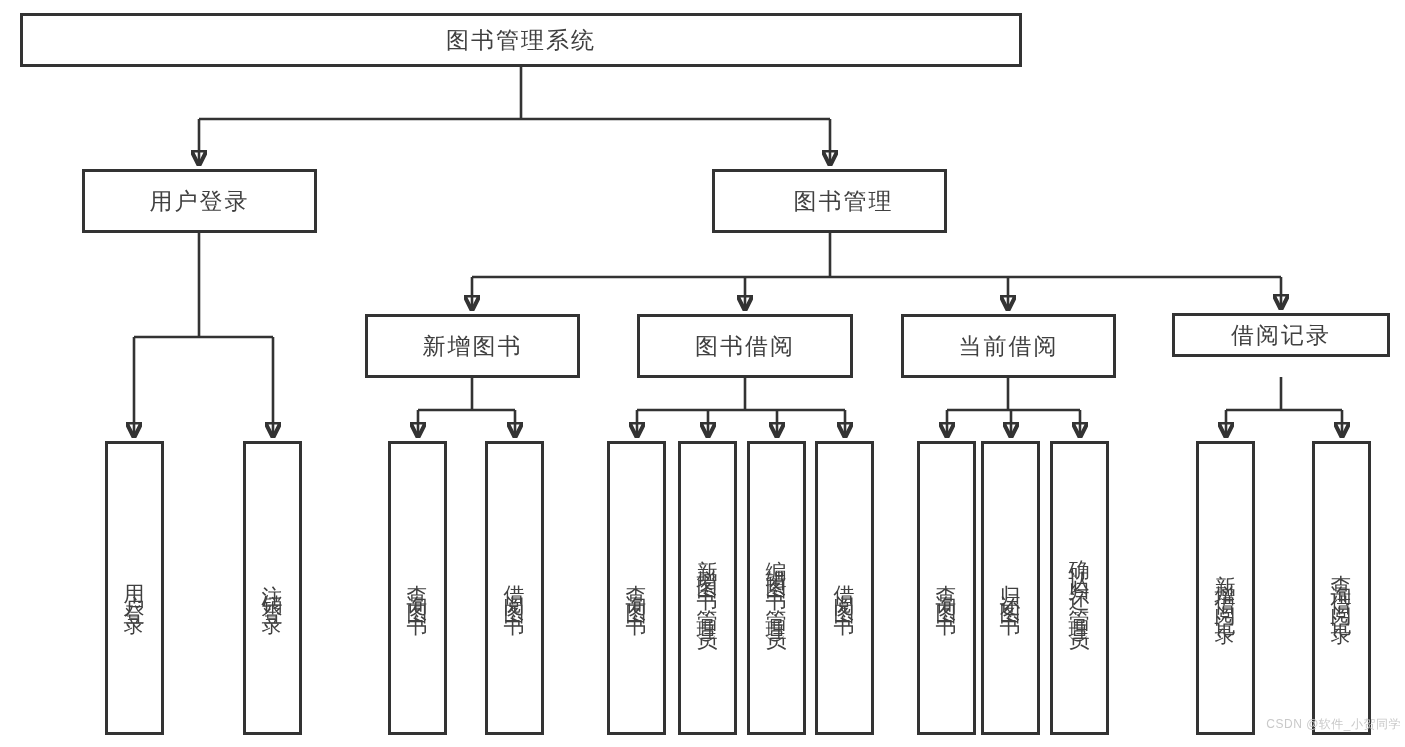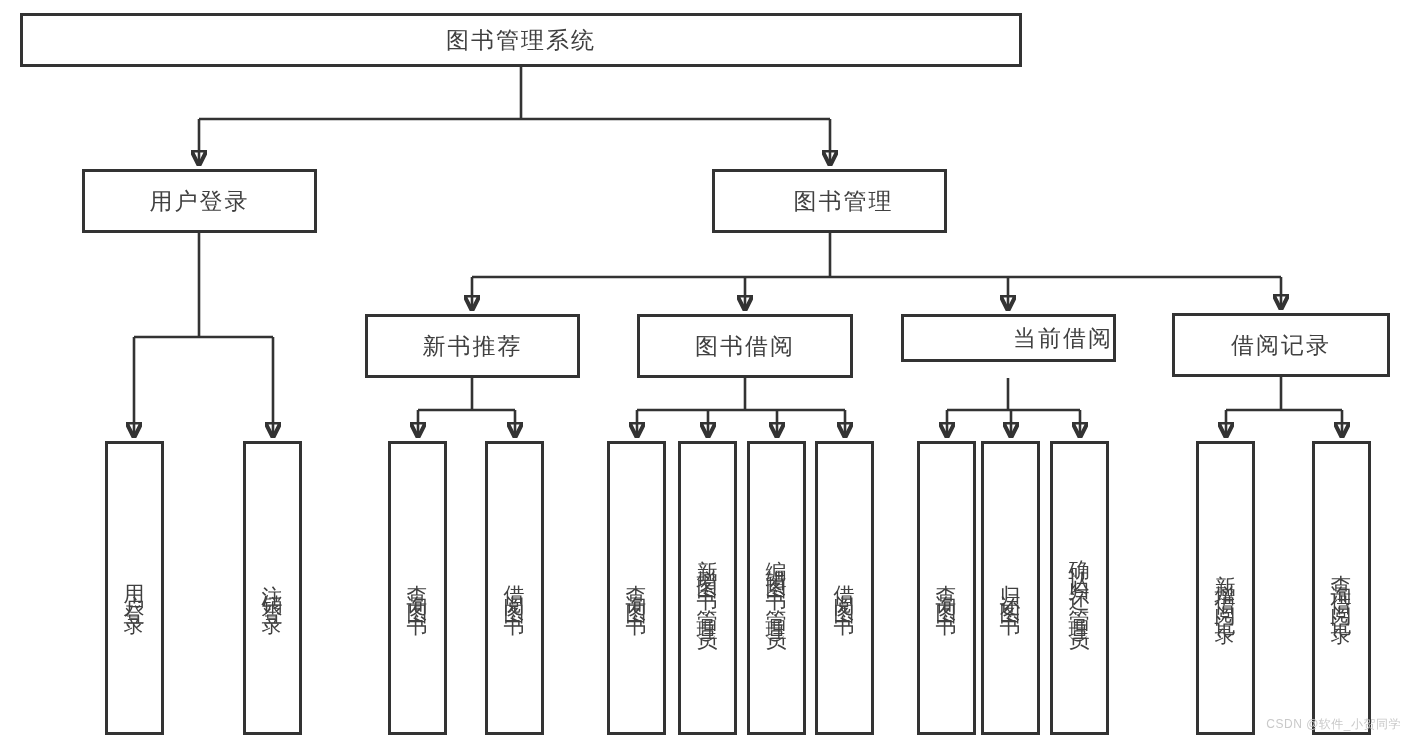--- a/index.html
+++ b/index.html
@@ -36,22 +36,22 @@
     letter-spacing:10px;
     line-height:1;
     white-space:nowrap;
   }
   
   #n-root  {left:20px;  top:13px;  width:1002px;height:54px;}
   #n-user  {left:82px;  top:169px; width:235px; height:64px;}
   #n-mgmt  {left:712px; top:169px; width:235px; height:64px;padding-left:28px;}
   #n-nbr   {left:365px; top:314px; width:215px; height:64px;}
   #n-bb    {left:637px; top:314px; width:216px; height:64px;}
-  #n-cb    {left:901px; top:314px; width:215px; height:48px;justify-content:flex-end;}
-  #n-br    {left:1172px;top:313px; width:218px; height:64px;}
+  #n-cb    {left:901px; top:314px; width:215px; height:64px;}
+  #n-br    {left:1172px;top:313px; width:218px; height:44px;}
   .leaf{top:441px;width:59px;height:294px;}
   #l1 {left:105px;}  #l2 {left:243px;}
   #l3 {left:388px;}  #l4 {left:485px;}
   #l5 {left:607px;}  #l6 {left:678px;}
   #l7 {left:747px;}  #l8 {left:815px;}
   #l9 {left:917px;}  #l10{left:981px;}
   #l11{left:1050px;}
   #l12{left:1196px;} #l13{left:1312px;}
   #watermark{
     position:absolute;
@@ -123,21 +123,21 @@
   </div>
 
   <div class="node h" id="n-user">
     <span>用户登录</span>
   </div>
   <div class="node h" id="n-mgmt">
     <span>图书管理</span>
   </div>
 
   <div class="node h" id="n-nbr">
-    <span>新书推荐</span>
+    <span>新增图书</span>
   </div>
   <div class="node h" id="n-bb">
     <span>图书借阅</span>
   </div>
   <div class="node h" id="n-cb">
     <span>当前借阅</span>
   </div>
   <div class="node h" id="n-br">
     <span>借阅记录</span>
   </div>

